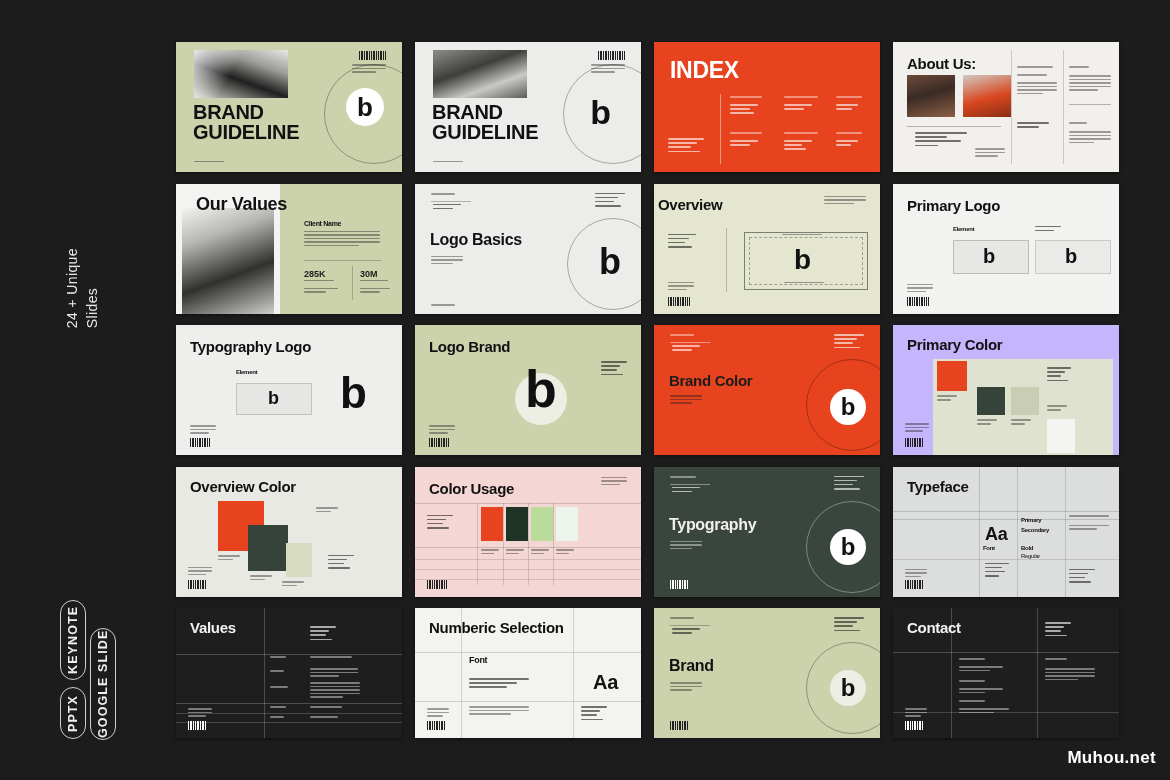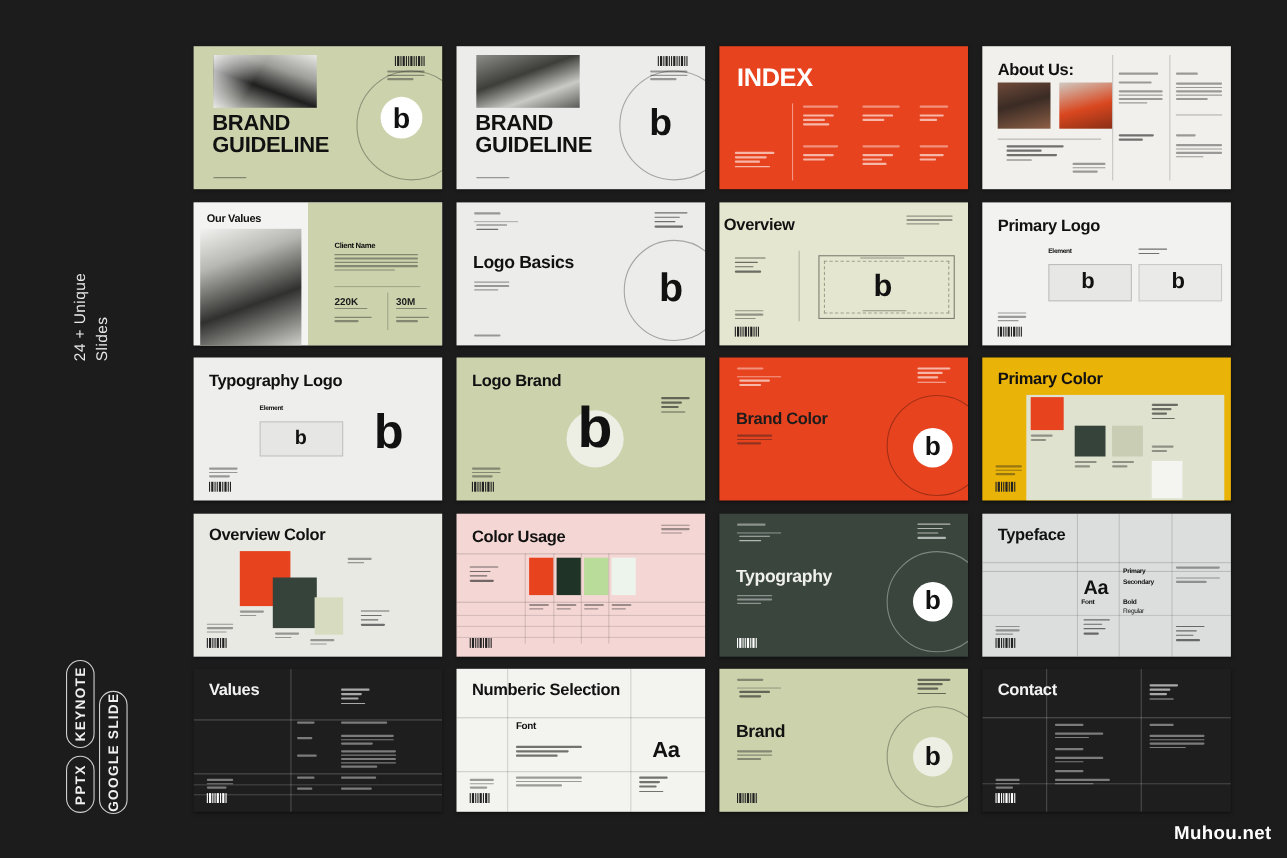--- a/index.html
+++ b/index.html
@@ -294,31 +294,31 @@
           <i></i>
           <i></i>
           <i style="width:60%"></i>
         </div>
     </div>
 
     <div class="slide s-values">
       <div class="leftp"></div>
       <div class="rightp"></div>
       <div class="photo"></div>
-      <div class="ttl" style="left:12px;top:11px;font-size:10px;z-index:3">Our Values</div>
+      <div class="ttl" style="left:20px;top:11px;font-size:18px;z-index:3">Our Values</div>
       <div class="ttl" style="left:128px;top:36px;font-size:7px">Client Name</div>
       <div class="para" style="left:128px;top:47px;width:76px;color:#222">
           <i></i>
           <i></i>
           <i></i>
           <i></i>
           <i style="width:72%"></i>
         </div>
       <div class="rule" style="left:128px;top:76px;width:78px;height:1px;background:#222;opacity:.25"></div>
-      <div class="stat" style="left:128px;top:85px">220K</div>
+      <div class="stat" style="left:128px;top:85px">285K</div>
       <div class="para" style="left:128px;top:96px;width:30px;color:#222">
           <i></i>
         </div>
       <div class="para" style="left:128px;top:104px;width:34px;color:#222">
           <i></i>
           <i style="width:66%"></i>
         </div>
       <div class="rule" style="left:176px;top:82px;width:1px;height:34px;background:#222;opacity:.25"></div>
       <div class="stat" style="left:184px;top:85px">30M</div>
       <div class="para" style="left:184px;top:96px;width:28px;color:#222">
@@ -516,21 +516,21 @@
           <i></i>
           <i></i>
           <i style="width:70%"></i>
         </div>
       <div class="bcircle" style="right:-18px;top:34px;width:92px;height:92px;border-color:rgba(0,0,0,.3)"></div>
       <div class="blogo" style="right:14px;top:64px;width:36px;height:36px;font-size:24px">
         <span>b</span>
       </div>
     </div>
 
-    <div class="slide" style="background:#eab308">
+    <div class="slide" style="background:#c4b5fd">
       <div class="ttl" style="left:14px;top:12px;font-size:15px">Primary Color</div>
       <div style="position:absolute;left:40px;top:34px;right:6px;bottom:0;background:#dfe2ce"></div>
       <div class="swatch" style="left:44px;top:36px;width:30px;height:30px;background:#e8431f"></div>
       <div class="para" style="left:44px;top:70px;width:20px;color:#222">
           <i style="height:2px"></i>
           <i style="width:70%"></i>
         </div>
       <div class="swatch" style="left:84px;top:62px;width:28px;height:28px;background:#36433b"></div>
       <div class="para" style="left:84px;top:94px;width:20px;color:#222">
           <i style="height:2px"></i>

